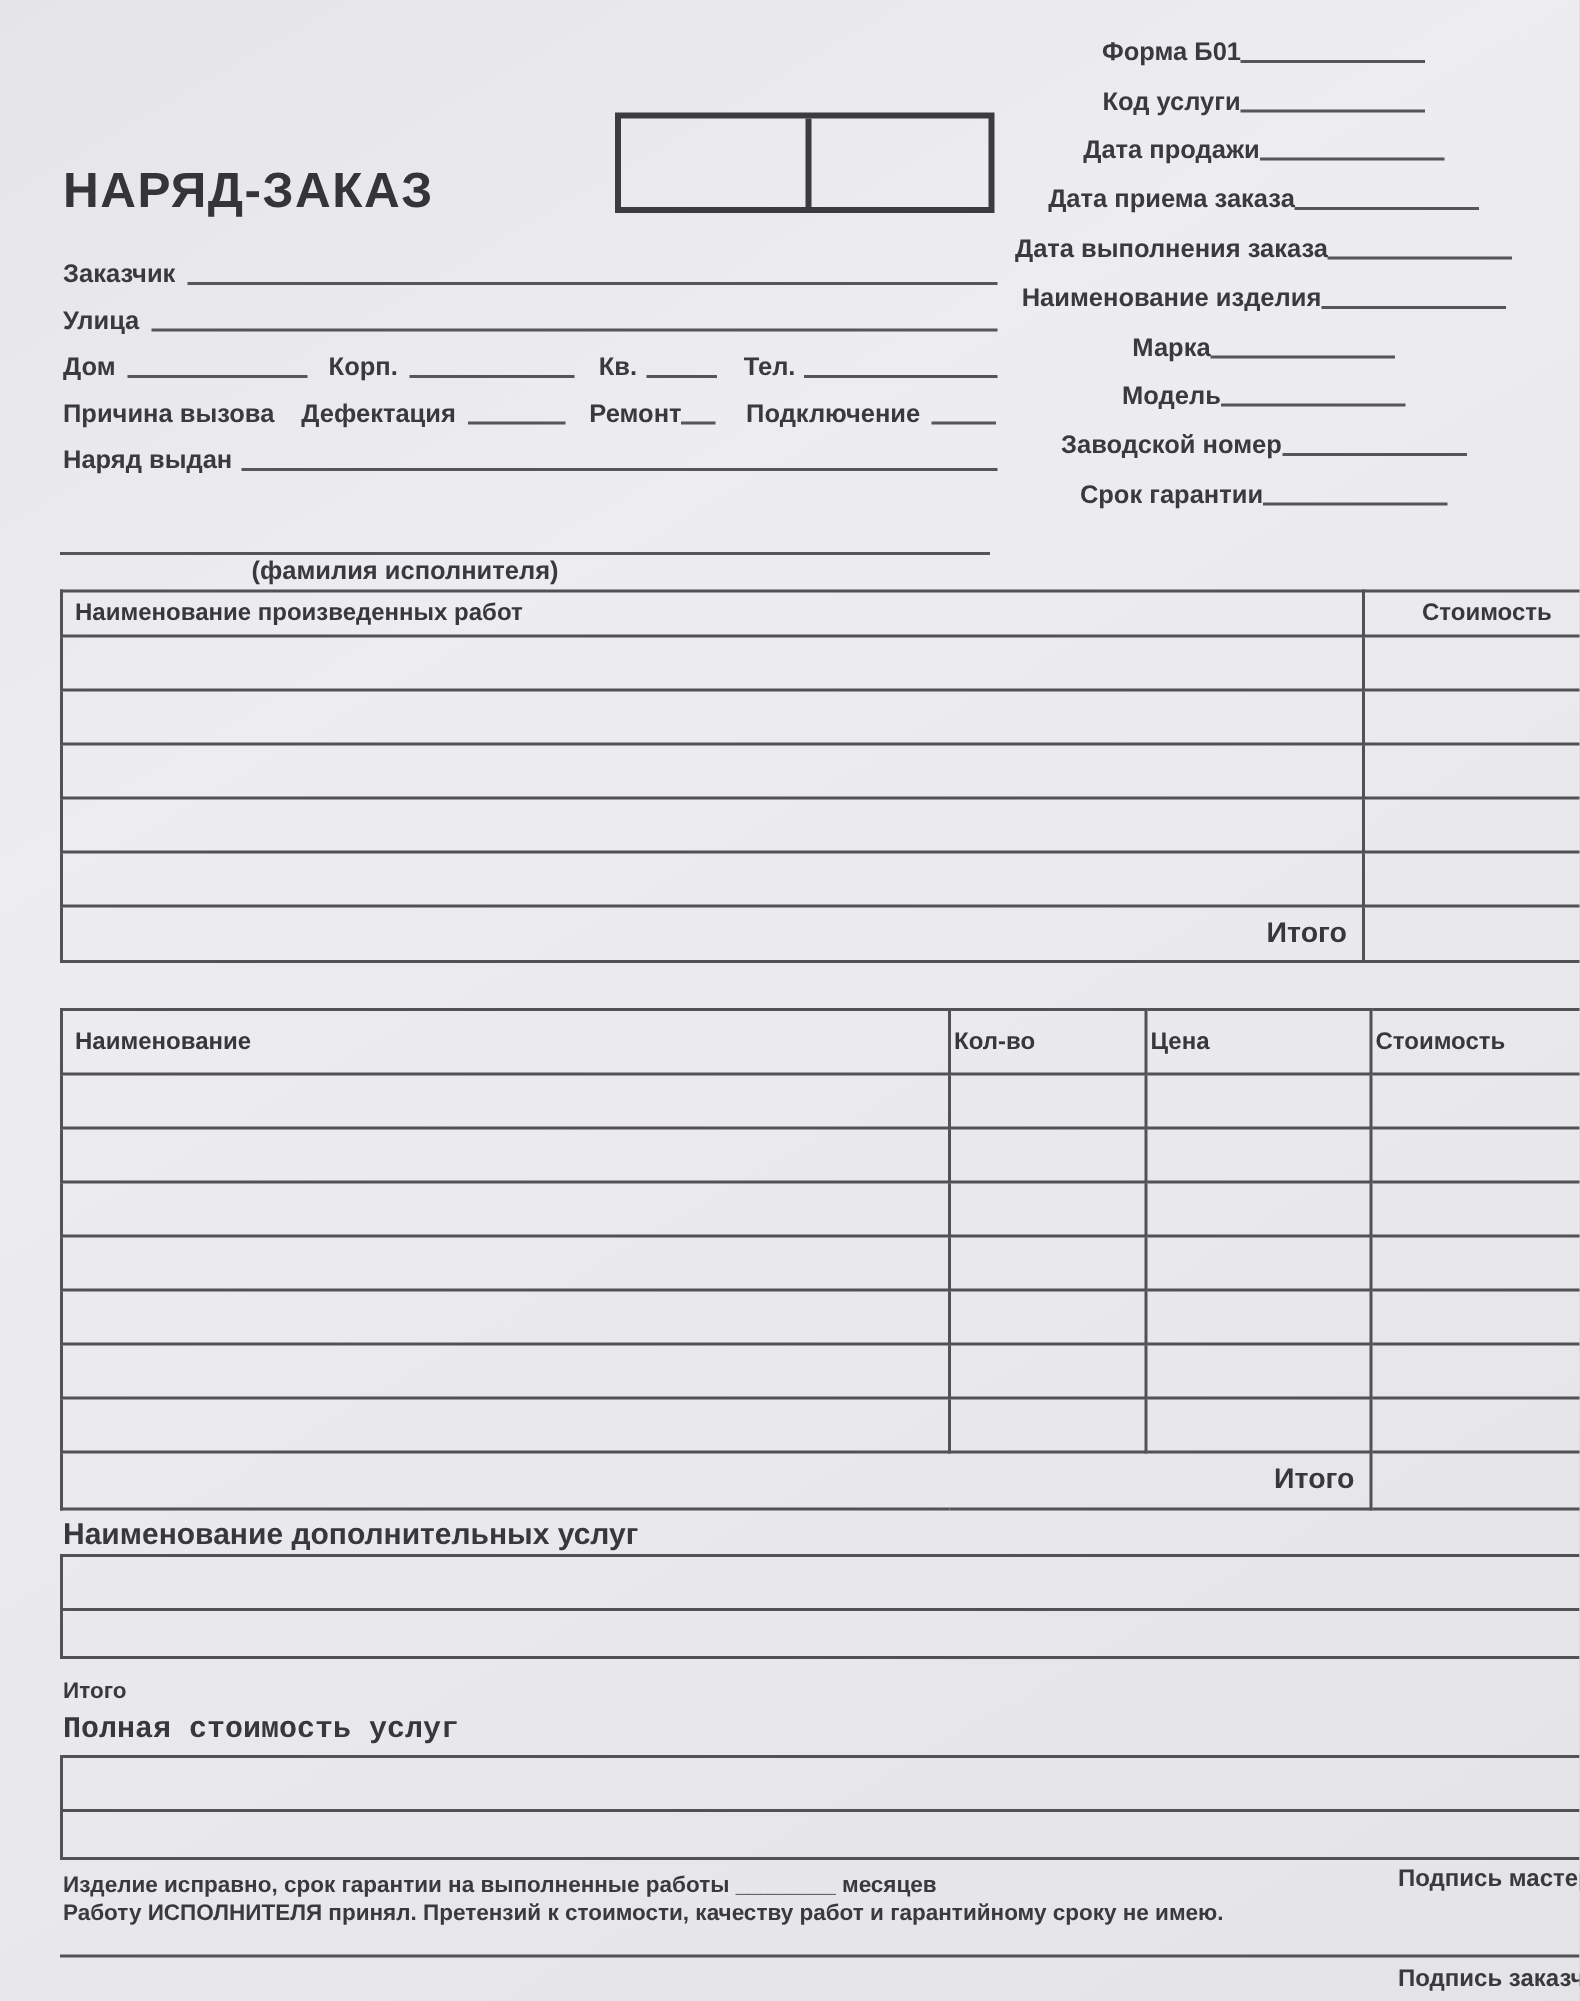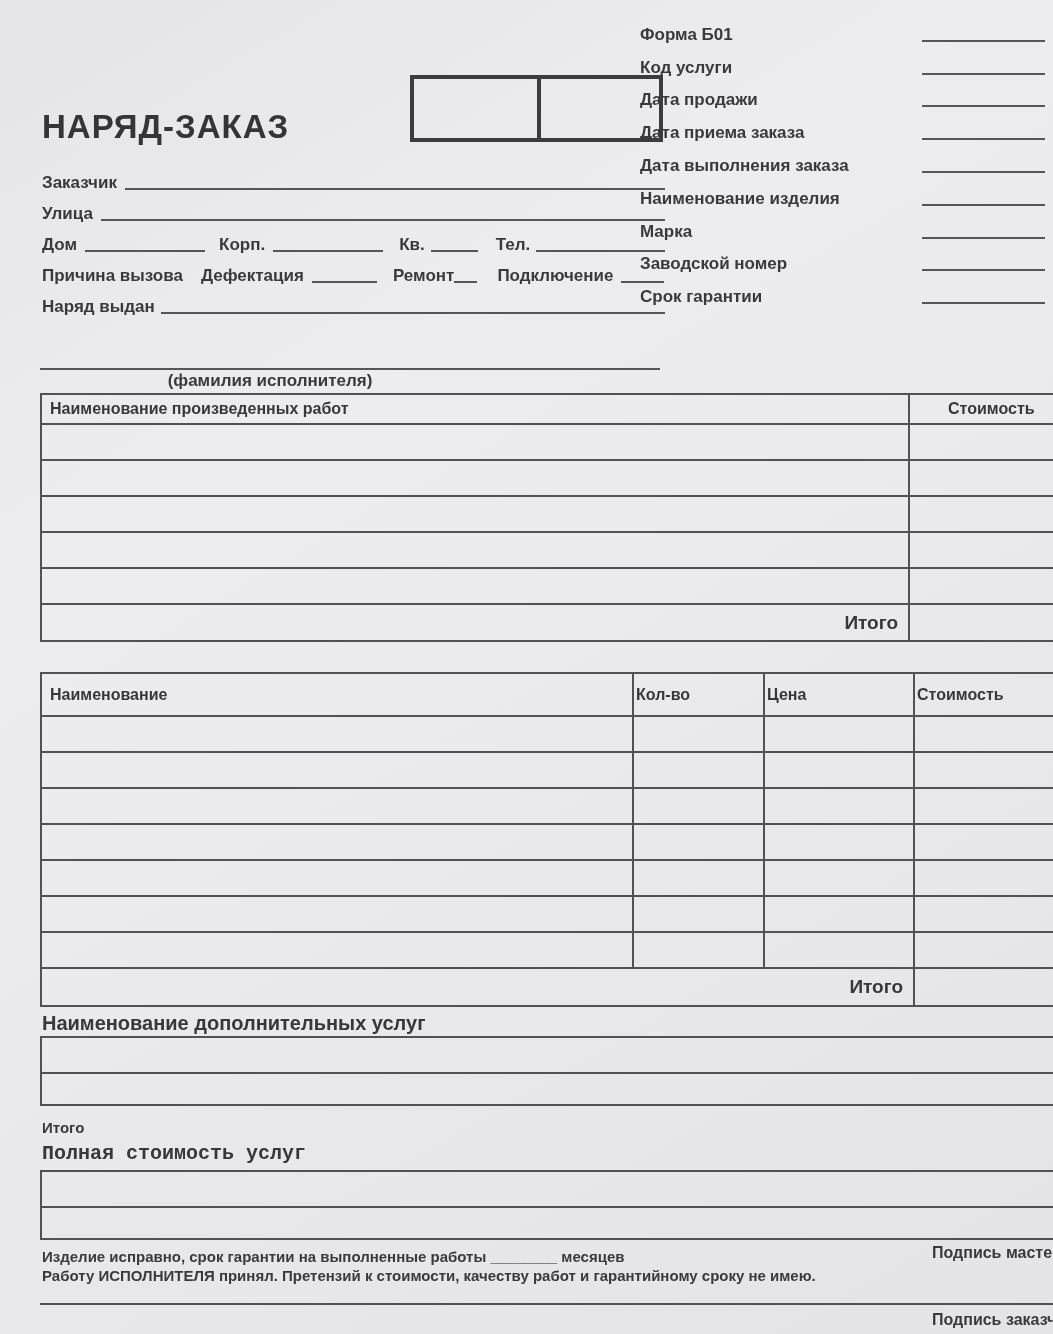--- a/index.html
+++ b/index.html
@@ -25,21 +25,21 @@
   }
   
   .stamp{
     position:absolute;left:410px;top:75px;width:253px;height:67px;
     border:4px solid #3c3c40;display:flex;box-sizing:border-box;
   }
   .stamp-cell-l{width:123px;border-right:4px solid #3c3c40;}
   .stamp-cell-r{flex:1;}
   
   .rcol{position:absolute;left:640px;top:12px;width:405px;}
-  .rcol .frow{height:32.8px;justify-content:space-between;}
+  .rcol .frow{height:32.8px;justify-content:center;}
   .rcol .fline{width:123px;}
   
   .lblock{position:absolute;left:42px;top:162px;width:623px;}
   .lblock .frow{height:31px;text-align:right;}
   .ml6{margin-left:6px;} .ml8{margin-left:8px;} .ml14{margin-left:14px;}
   .ml16{margin-left:16px;} .ml18{margin-left:18px;} .ml20{margin-left:20px;}
   .grow{flex:1;}
   .w120{width:120px;} .w110{width:110px;} .w47{width:47px;}
   .w65{width:65px;} .w23{width:23px;} .w43{width:43px;}
   
@@ -113,20 +113,24 @@
     </div>
     <div class="frow">
       <span class="lbl">Наименование изделия</span>
         <span class="fline"></span>
     </div>
     <div class="frow">
       <span class="lbl">Марка</span>
         <span class="fline"></span>
     </div>
     <div class="frow">
+      <span class="lbl">Модель</span>
+        <span class="fline"></span>
+    </div>
+    <div class="frow">
       <span class="lbl">Заводской номер</span>
         <span class="fline"></span>
     </div>
     <div class="frow">
       <span class="lbl">Срок гарантии</span>
         <span class="fline"></span>
     </div>
   </div>
 
   <div class="lblock">

